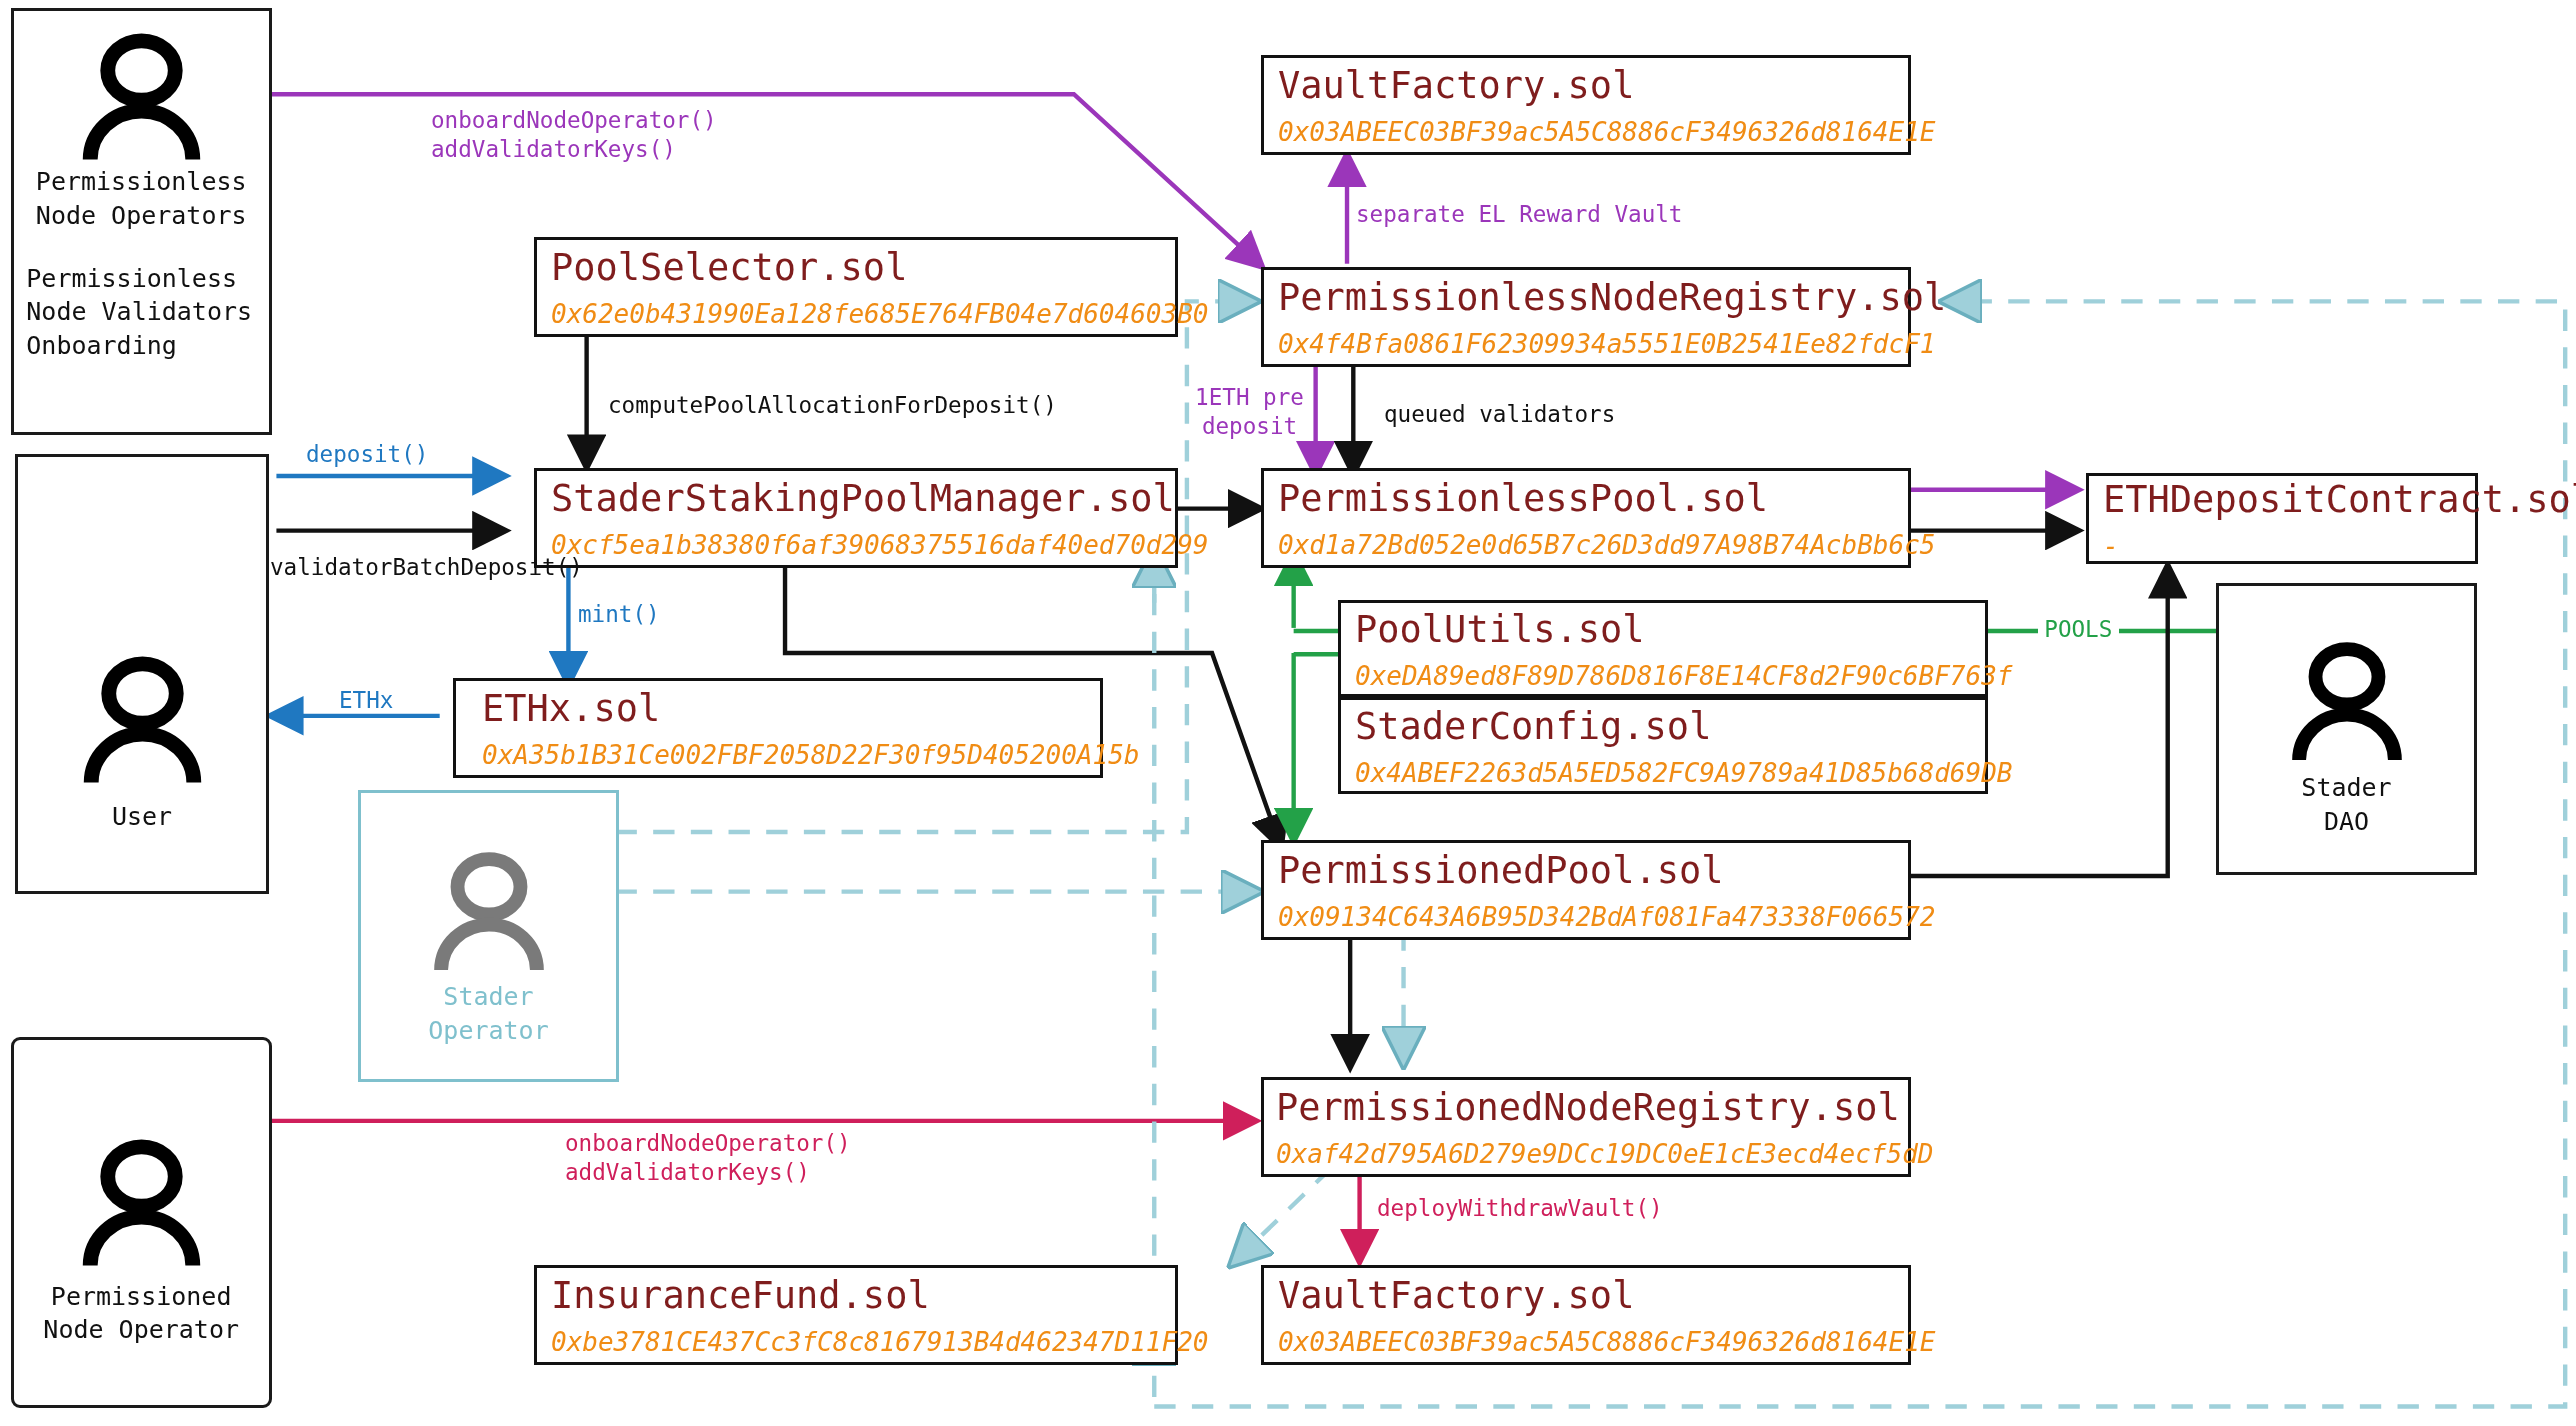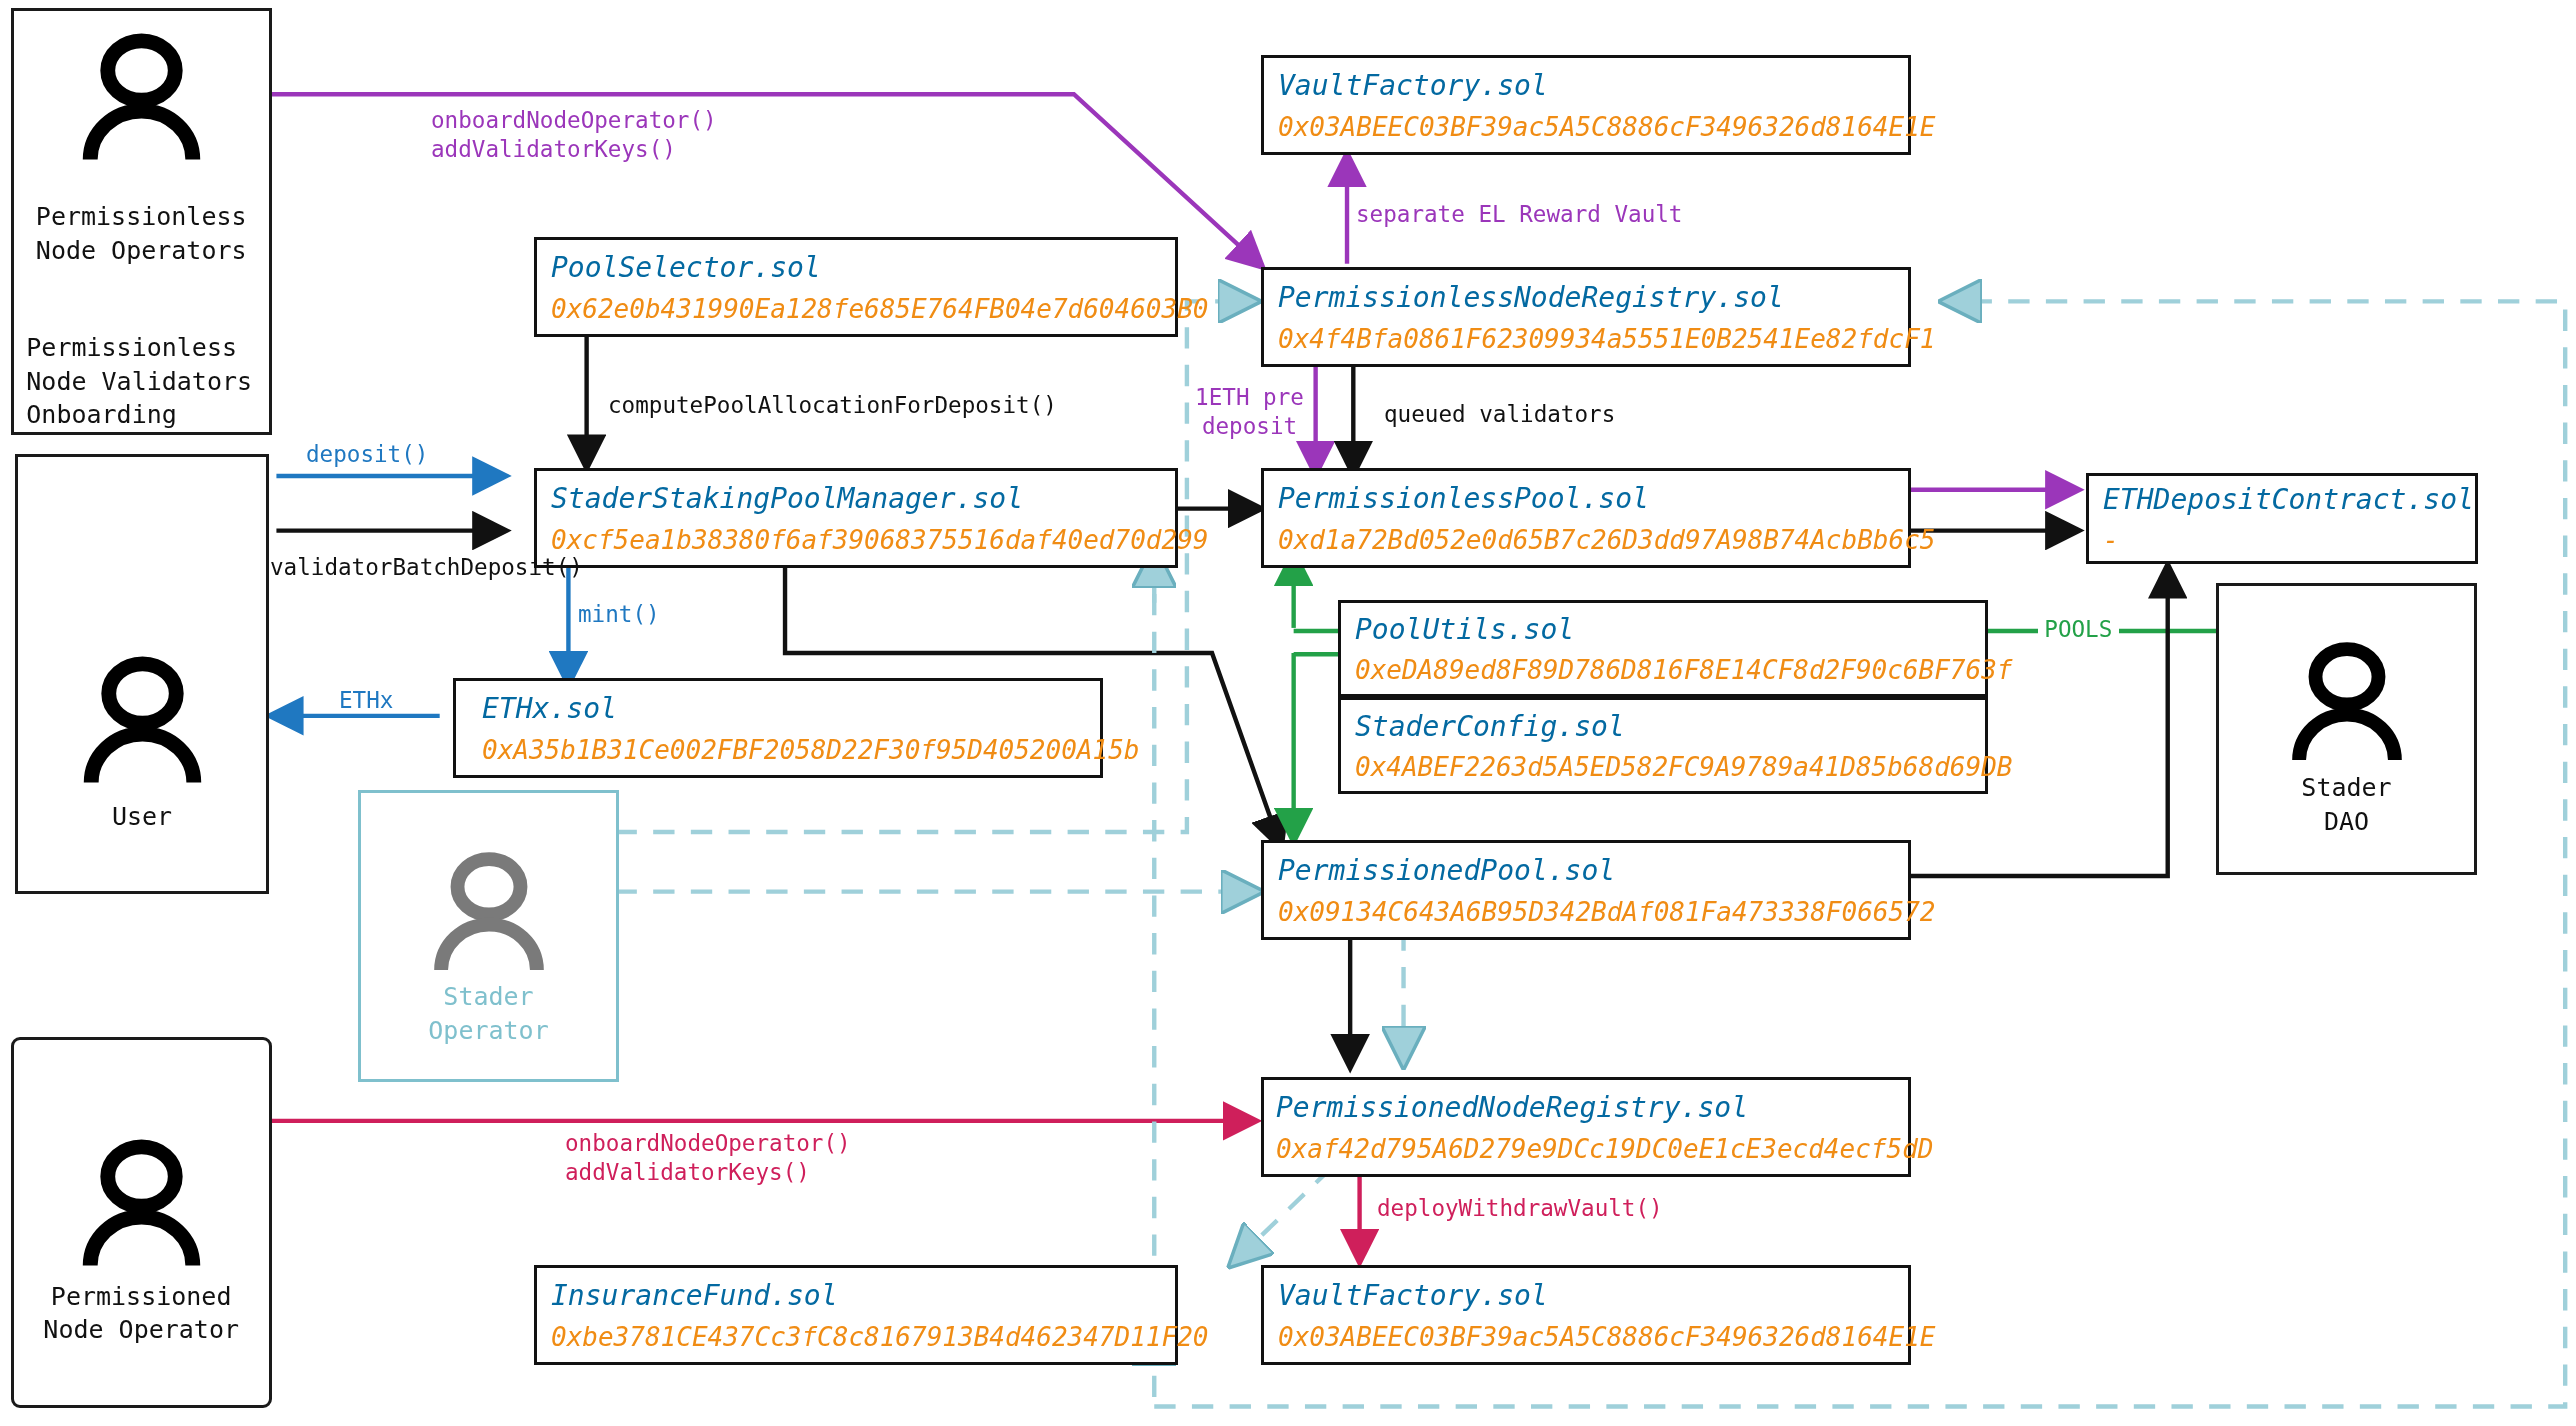--- a/index.html
+++ b/index.html
@@ -13,22 +13,22 @@
   .actor.teal{border:3.1px solid #7fc0cd;}
   .actor .figwrap{display:flex;justify-content:center;width:100%;}
   .actor .cap{text-align:center;font-size:25px;line-height:1.35;color:#111;
               font-family:"DejaVu Sans Mono","Liberation Mono",monospace;white-space:pre;}
   .actor .cap.teal{color:#7fc0cd;}
   .actor .sub{text-align:left;font-size:25px;line-height:1.35;color:#111;white-space:pre;}
 
   
   .node{position:absolute;border:3.1px solid #111;background:#fff;box-sizing:border-box;
         padding:8.8px 12.6px 6.3px 14px;display:flex;flex-direction:column;justify-content:center;}
-  .node .nm{font-size:28px;line-height:1.2;color:#0369a1;white-space:nowrap;
-            font-family:"DejaVu Sans Mono","Liberation Mono",monospace;font-style:italic;}
+  .node .nm{font-size:37px;line-height:1.2;color:#7f1d1d;white-space:nowrap;
+            font-family:"DejaVu Sans Mono","Liberation Mono",monospace;}
   .node .ad{font-size:26px;line-height:1.2;color:#f08c14;white-space:nowrap;margin-top:8.8px;
             font-family:"DejaVu Sans Mono","Liberation Mono",monospace;font-style:italic;}
 
   
   .lbl{position:absolute;font-size:22.6px;line-height:1.28;white-space:pre;
        font-family:"DejaVu Sans Mono","Liberation Mono",monospace;color:#111;}
   .lbl.purple{color:#9b36ba;}
   .lbl.blue{color:#1f78c1;}
   .lbl.crim{color:#cf1f5b;}
   .lbl.green{color:#23a148;}
@@ -113,21 +113,21 @@
       <path d="M980,1420 L2000,1420" marker-end="url(#ah-teal)"></path>
       <path d="M2235,1480 L2235,1690" marker-end="url(#ah-teal)"></path>
       <path d="M2120,1860 L1965,2010" marker-end="url(#ah-teal)"></path>
       <path d="M1838,2225 L1838,2120" marker-end="url(#ah-teal)"></path>
       <path d="M1838,2240 L4085,2240 L4085,480 L3100,480" marker-end="url(#ah-teal)"></path>
       <path d="M1838,2120 L1838,905 L1838,905"></path>
       <path d="M1838,960 L1838,880" marker-end="url(#ah-teal)"></path>
     </g>
   </svg>
 
-  <div class="actor" style="left:10.7px;top:8.2px;width:261px;height:427px;padding-top:19px;justify-content:space-between;">
+  <div class="actor" style="left:10.7px;top:8.2px;width:261px;height:427px;padding-top:19px;">
     <div class="figwrap">
       <svg width="135" height="135" viewBox="0 0 100 100">
         <ellipse cx="50" cy="30" rx="25" ry="22" fill="none" stroke="#000" stroke-width="11"></ellipse>
         <path d="M12,96 a38,36 0 0 1 76,0" fill="none" stroke="#000" stroke-width="11"></path>
       </svg>
     </div>
     <div class="cap">Permissionless
 Node Operators</div>
     <div class="sub" style="margin-top:29px;align-self:flex-start;padding-left:12.6px;">Permissionless
 Node Validators

